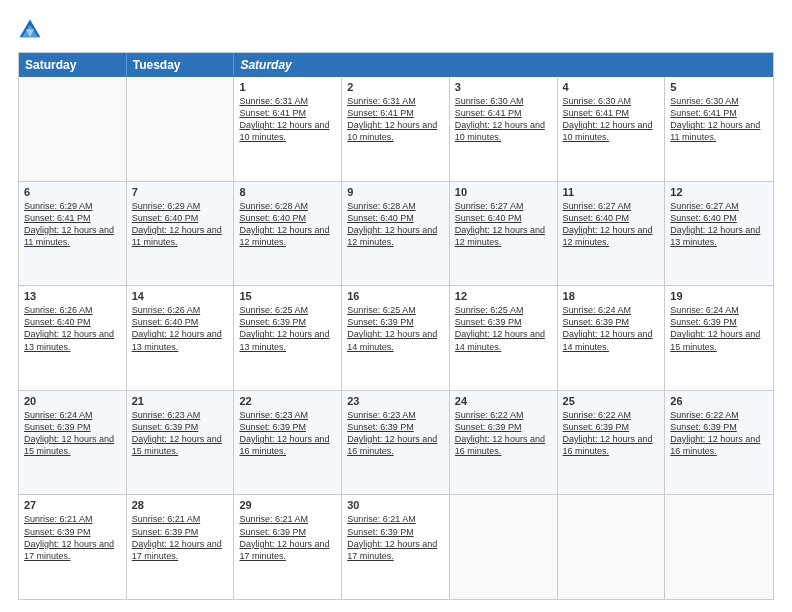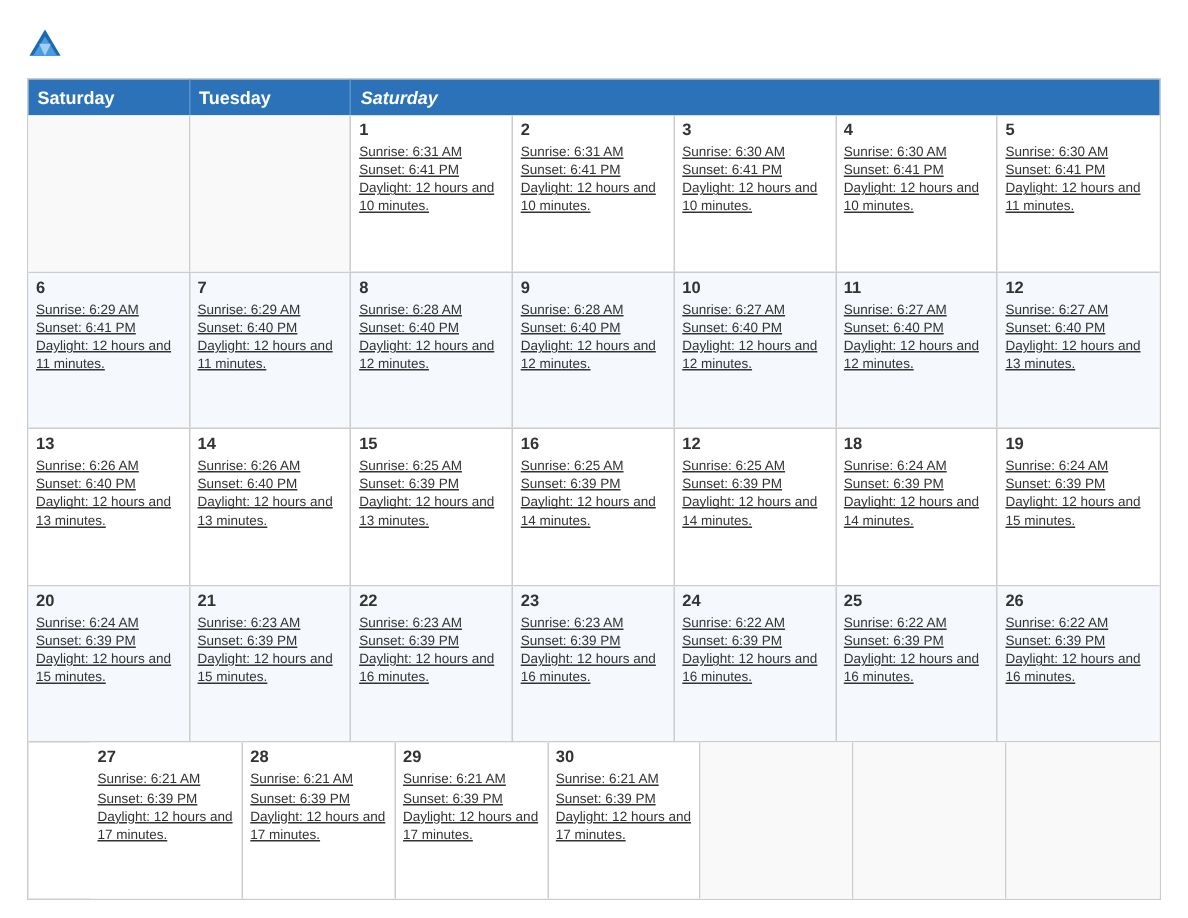--- a/index.html
+++ b/index.html
@@ -85,21 +85,21 @@
       flex: 1;
       display: flex;
       flex-direction: column;
     }
     .cal-row {
       display: grid;
       grid-template-columns: repeat(7, 1fr);
       flex: 1;
       border-bottom: 1px solid #ccc;
     }
-    .cal-row:last-child { border-bottom: none; margin-left: 41px; }
+    .cal-row:last-child { border-bottom: none; }
     .cal-cell {
       border-right: 1px solid #ccc;
       padding: 4px 5px;
       font-size: 9.5px;
       color: #333;
       vertical-align: top;
       min-height: 0;
       display: flex;
       flex-direction: column;
     }

